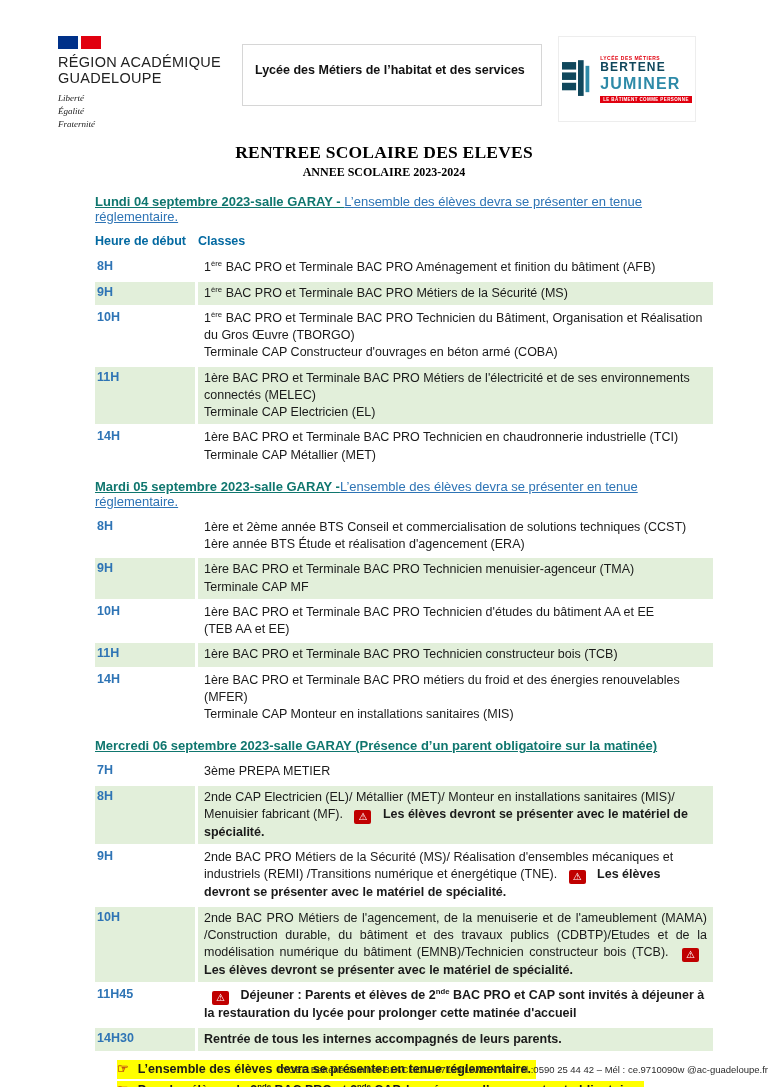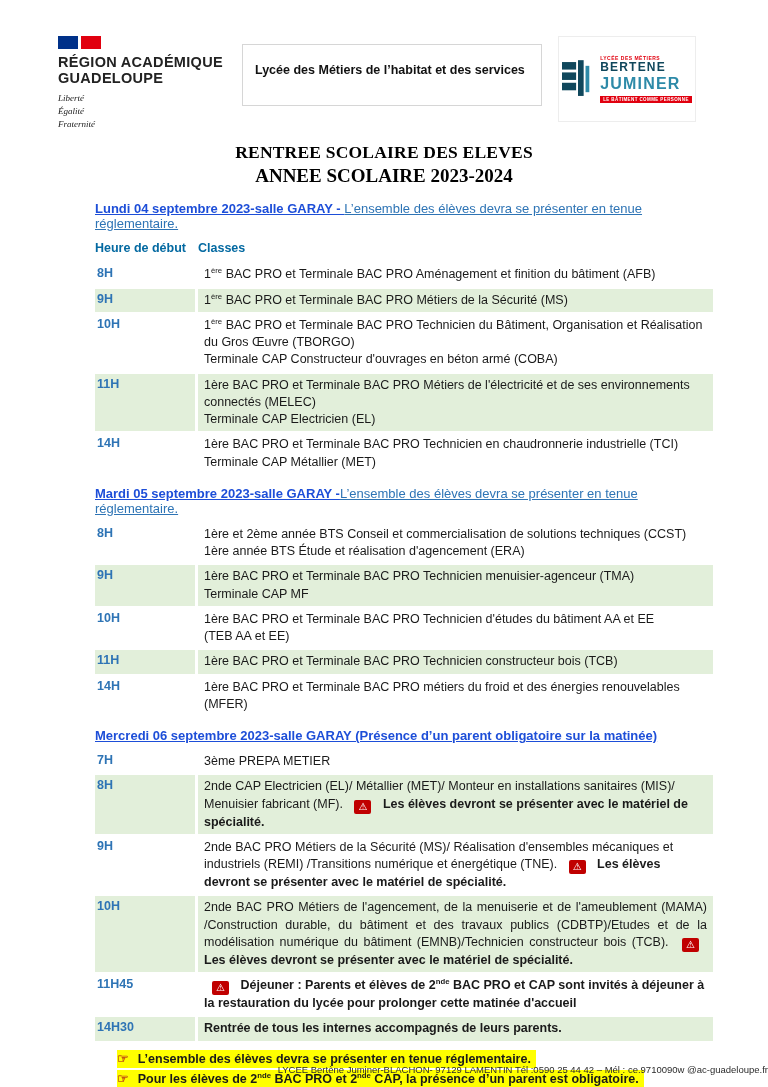--- a/index.html
+++ b/index.html
@@ -3,37 +3,37 @@
 <meta charset="utf-8">
 <style>
   html,body{margin:0;padding:0;background:#fff}
   .page{width:768px;height:1087px;position:relative;font-family:"Liberation Sans",sans-serif;color:#1a1a1a;overflow:hidden;background:#fff}
   
   .hdr{display:flex;align-items:flex-start;padding:36px 6px 0 58px;gap:16px}
   .gov{width:168px;flex:0 0 168px}
   .flag{display:flex;gap:3px;margin-bottom:5px}
   .flag .fb{width:20px;height:13px;background:#003189}
   .flag .fr{width:20px;height:13px;background:#e1000f}
-  .rn{font-weight:bold;font-size:14.5px;line-height:1.12;color:#222;letter-spacing:.3px}
+  .rn{font-weight:normal;font-size:14.5px;line-height:1.12;color:#222;letter-spacing:.3px}
   .motto{font-family:"Liberation Serif",serif;font-style:italic;font-size:9px;margin-top:6px;line-height:1.4;color:#222}
   .sbox{border:1px solid #d6d6d6;flex:0 0 300px;width:300px;min-height:62px;padding:16px 12px;font-weight:bold;font-size:12.5px;line-height:1.5;box-sizing:border-box;margin-top:8px;color:#111}
   .slogo{border:1px solid #ededed;flex:0 0 138px;height:86px;display:flex;align-items:center;justify-content:center;gap:6px;box-sizing:border-box}
   .ltxt{display:flex;flex-direction:column;align-items:flex-start}
   .ltag{color:#e1000f;font-size:5px;font-weight:bold;letter-spacing:.5px}
   .ln1{color:#10475c;font-weight:bold;font-size:12px;letter-spacing:1.2px;line-height:1.15}
   .ln2{color:#2d8aa8;font-weight:bold;font-size:16px;letter-spacing:1.2px;line-height:1.15}
   .lban{background:#e1000f;color:#fff;font-size:4.5px;padding:1px 3px;margin-top:3px;letter-spacing:.4px;font-weight:bold;white-space:nowrap}
   
   .titles{text-align:center;margin-top:12px;font-family:"Liberation Serif",serif;font-weight:bold;color:#000}
   .t1{font-size:17.5px;letter-spacing:.2px}
-  .t2{font-size:19px;margin-top:2px}
+  .t2{font-size:12px;margin-top:2px}
   
   .content{padding:2px 55px 0 95px}
   .shead{margin:12px 0 7px;font-size:13px;font-weight:bold}
-  .shead .hb{color:#1d4ed8;text-decoration:underline}
+  .shead .hb{color:#0f766e;text-decoration:underline}
   .shead .hn{color:#2e74b5;text-decoration:underline;font-weight:normal}
   .thead{display:flex;font-weight:bold;color:#0369a1;font-size:12.5px;margin:10px 0 8px}
   .thead .c1{width:103px}
   .row{display:flex;margin-bottom:2px}
   .time{flex:0 0 100px;margin-right:3px;font-weight:bold;color:#2e74b5;font-size:12.5px;padding:3px 0 3px 2px;box-sizing:border-box}
   .cell{flex:1;font-size:12.5px;line-height:1.38;padding:3px 6px;box-sizing:border-box}
   .row.g .time,.row.g .cell{background:#e2efda}
   .cell.j{text-align:justify}
   .warn{display:inline-flex;align-items:center;justify-content:center;width:17px;height:14px;background:#c00000;border-radius:2px;color:#fff;font-size:10px;line-height:1;margin:0 8px;vertical-align:-2px}
   sup{font-size:.62em;line-height:0}
@@ -155,20 +155,21 @@
         <div class="row g">
           <div class="time">11H</div>
           <div class="cell">
             <div class="line"><span>1ère BAC PRO et Terminale BAC PRO Technicien constructeur bois (TCB)</span></div>
           </div>
         </div>
         <div class="row">
           <div class="time">14H</div>
           <div class="cell">
             <div class="line"><span>1ère BAC PRO et Terminale BAC PRO métiers du froid et des énergies renouvelables (MFER)</span></div>
+            <div class="line"><span>Terminale CAP Monteur en installations sanitaires (MIS)</span></div>
           </div>
         </div>
         <div class="shead"><span class="hb">Mercredi 06 septembre 2023-salle GARAY (Présence d’un parent obligatoire sur la matinée)</span></div>
         <div class="row">
           <div class="time">7H</div>
           <div class="cell">
             <div class="line"><span>3ème PREPA METIER</span></div>
           </div>
         </div>
         <div class="row g">

